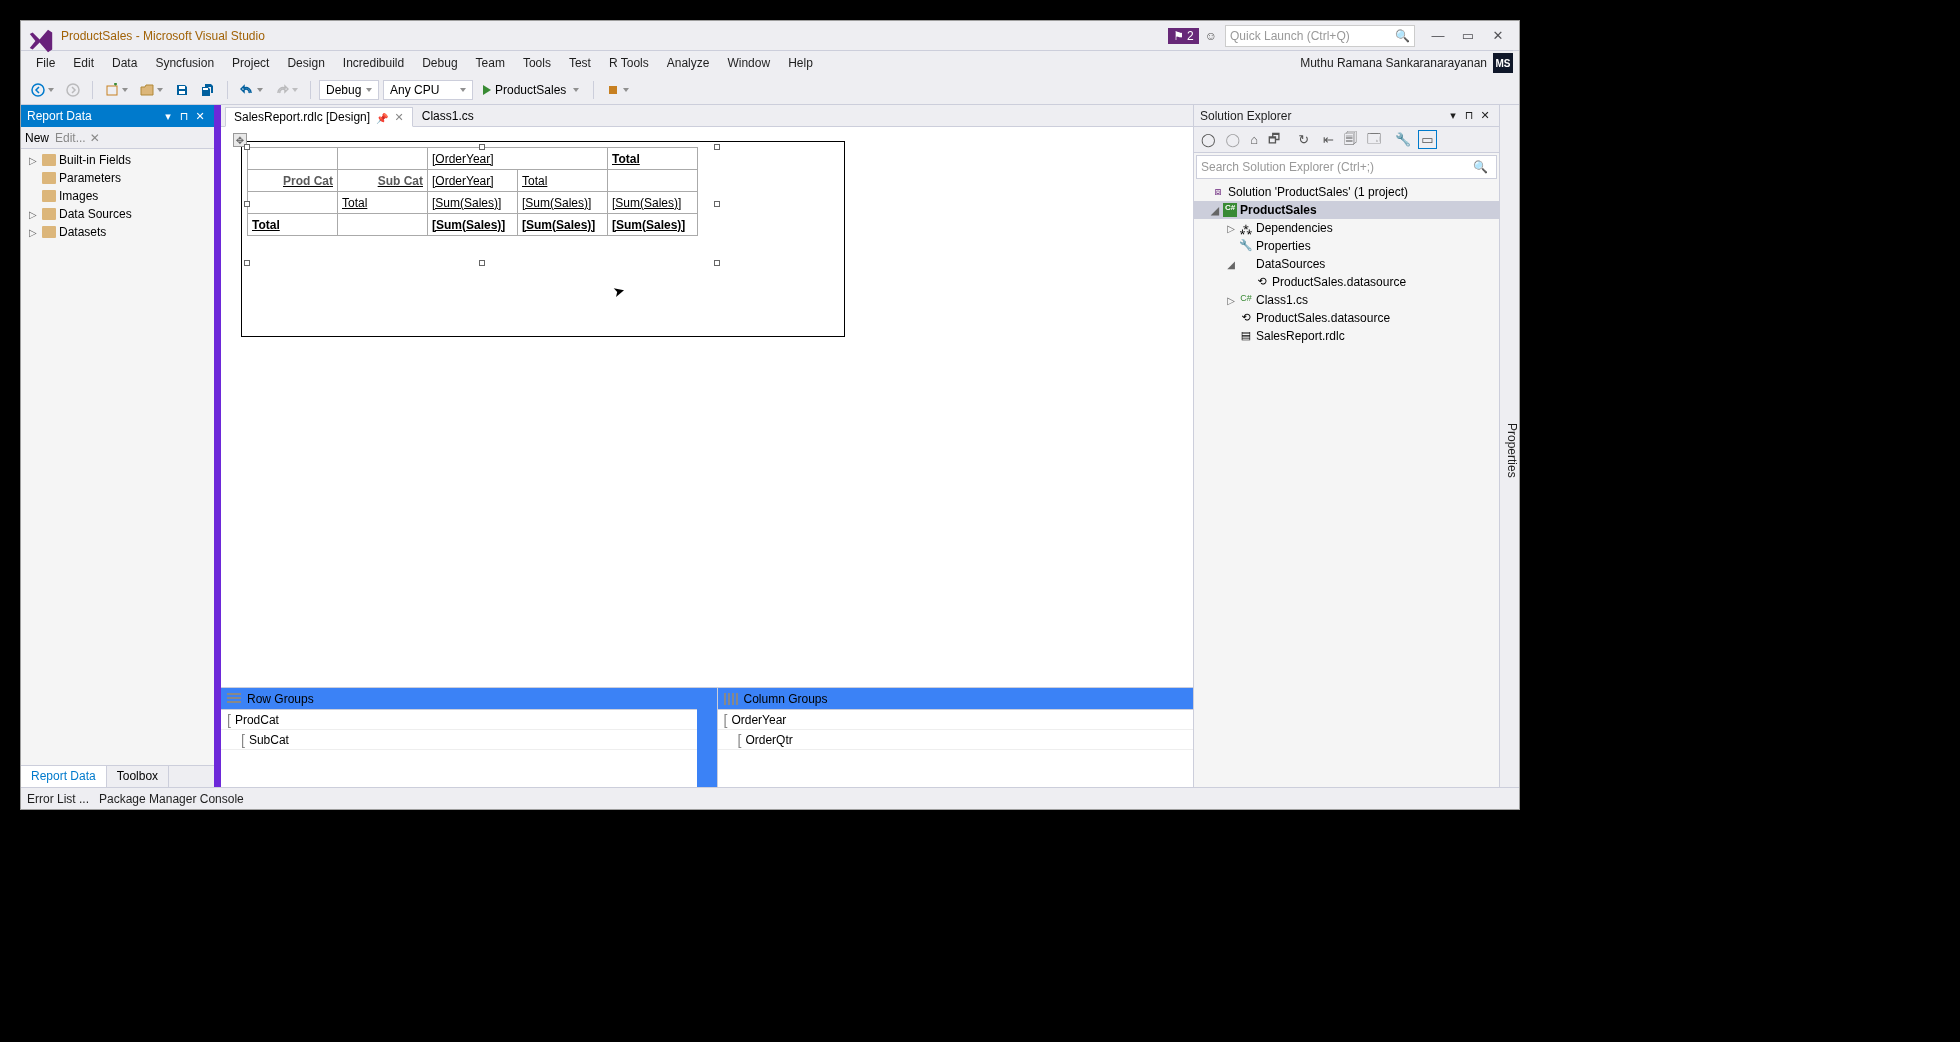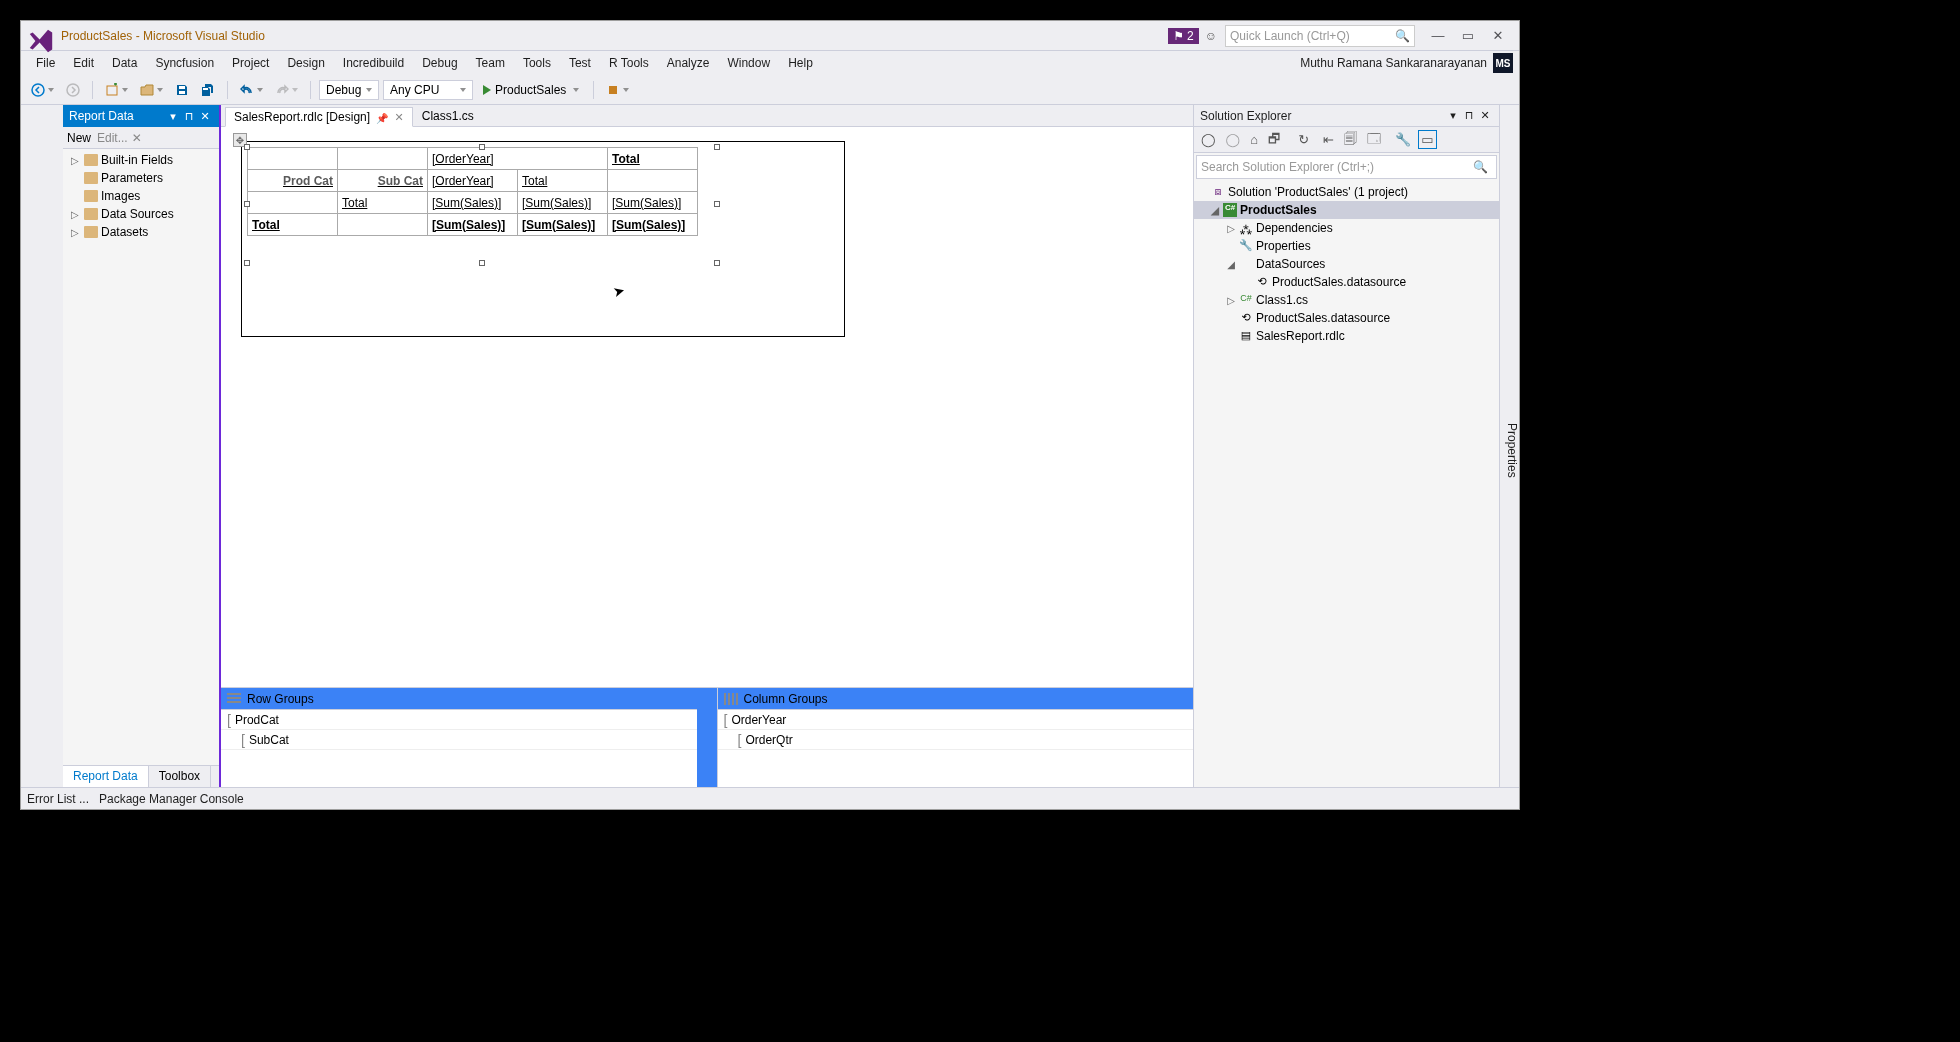--- a/index.html
+++ b/index.html
@@ -24,21 +24,21 @@
 .toolbar { height: 30px; background: #eeeef2; border-bottom: 1px solid #cccedb; display: flex; align-items: center; padding: 0 6px; gap: 4px; }
 .toolbar .tb-btn { padding: 2px 4px; cursor: pointer; display: inline-flex; align-items: center; }
 .toolbar .tb-sep { width: 1px; height: 18px; background: #cccedb; margin: 0 4px; }
 .toolbar .arrow-icon { border-top: 4px solid #909090; border-left: 3px solid transparent; border-right: 3px solid transparent; display: inline-block; margin-left: 3px; }
 .toolbar .combo { border: 1px solid #cccedb; background: #fff; padding: 2px 6px; display: inline-flex; align-items: center; min-width: 60px; }
 .toolbar .run-btn { display: inline-flex; align-items: center; gap: 4px; padding: 2px 6px; }
 .toolbar .play-tri { border-left: 8px solid #388a34; border-top: 5px solid transparent; border-bottom: 5px solid transparent; display: inline-block; }
 
 .main-area { display: flex; height: calc(100% - 30px - 24px - 30px - 22px); background: #eeeef2; }
 
-.left-panel { width: 200px; display: flex; flex-direction: column; border-right: 2px solid #6d28d9; padding-left: 42px; }
+.left-panel { width: 200px; display: flex; flex-direction: column; border-right: 7px solid #6d28d9; }
 .panel-header { background: #007acc; color: #fff; height: 22px; display: flex; align-items: center; padding: 0 6px; }
 .panel-header.inactive { background: #eeeef2; color: #1e1e1e; border-bottom: 1px solid #cccedb; }
 .panel-header .ph-title { flex: 1; }
 .panel-header .ph-btn { width: 16px; text-align: center; cursor: pointer; font-size: 11px; }
 .panel-toolbar { height: 22px; background: #eeeef2; display: flex; align-items: center; padding: 0 4px; gap: 4px; border-bottom: 1px solid #cccedb; }
 .panel-toolbar .pt-item { cursor: pointer; display: inline-flex; align-items: center; gap: 2px; }
 .tree { flex: 1; background: #f5f5f5; overflow: auto; padding: 2px 0; }
 .tree-item { display: flex; align-items: center; height: 18px; padding-left: 8px; cursor: pointer; gap: 3px; }
 .tree-item .tw { width: 10px; display: inline-block; color: #666; font-size: 10px; }
 .tree-item .folder-icon { width: 14px; height: 12px; background: #dcb67a; border-radius: 1px; display: inline-block; }

